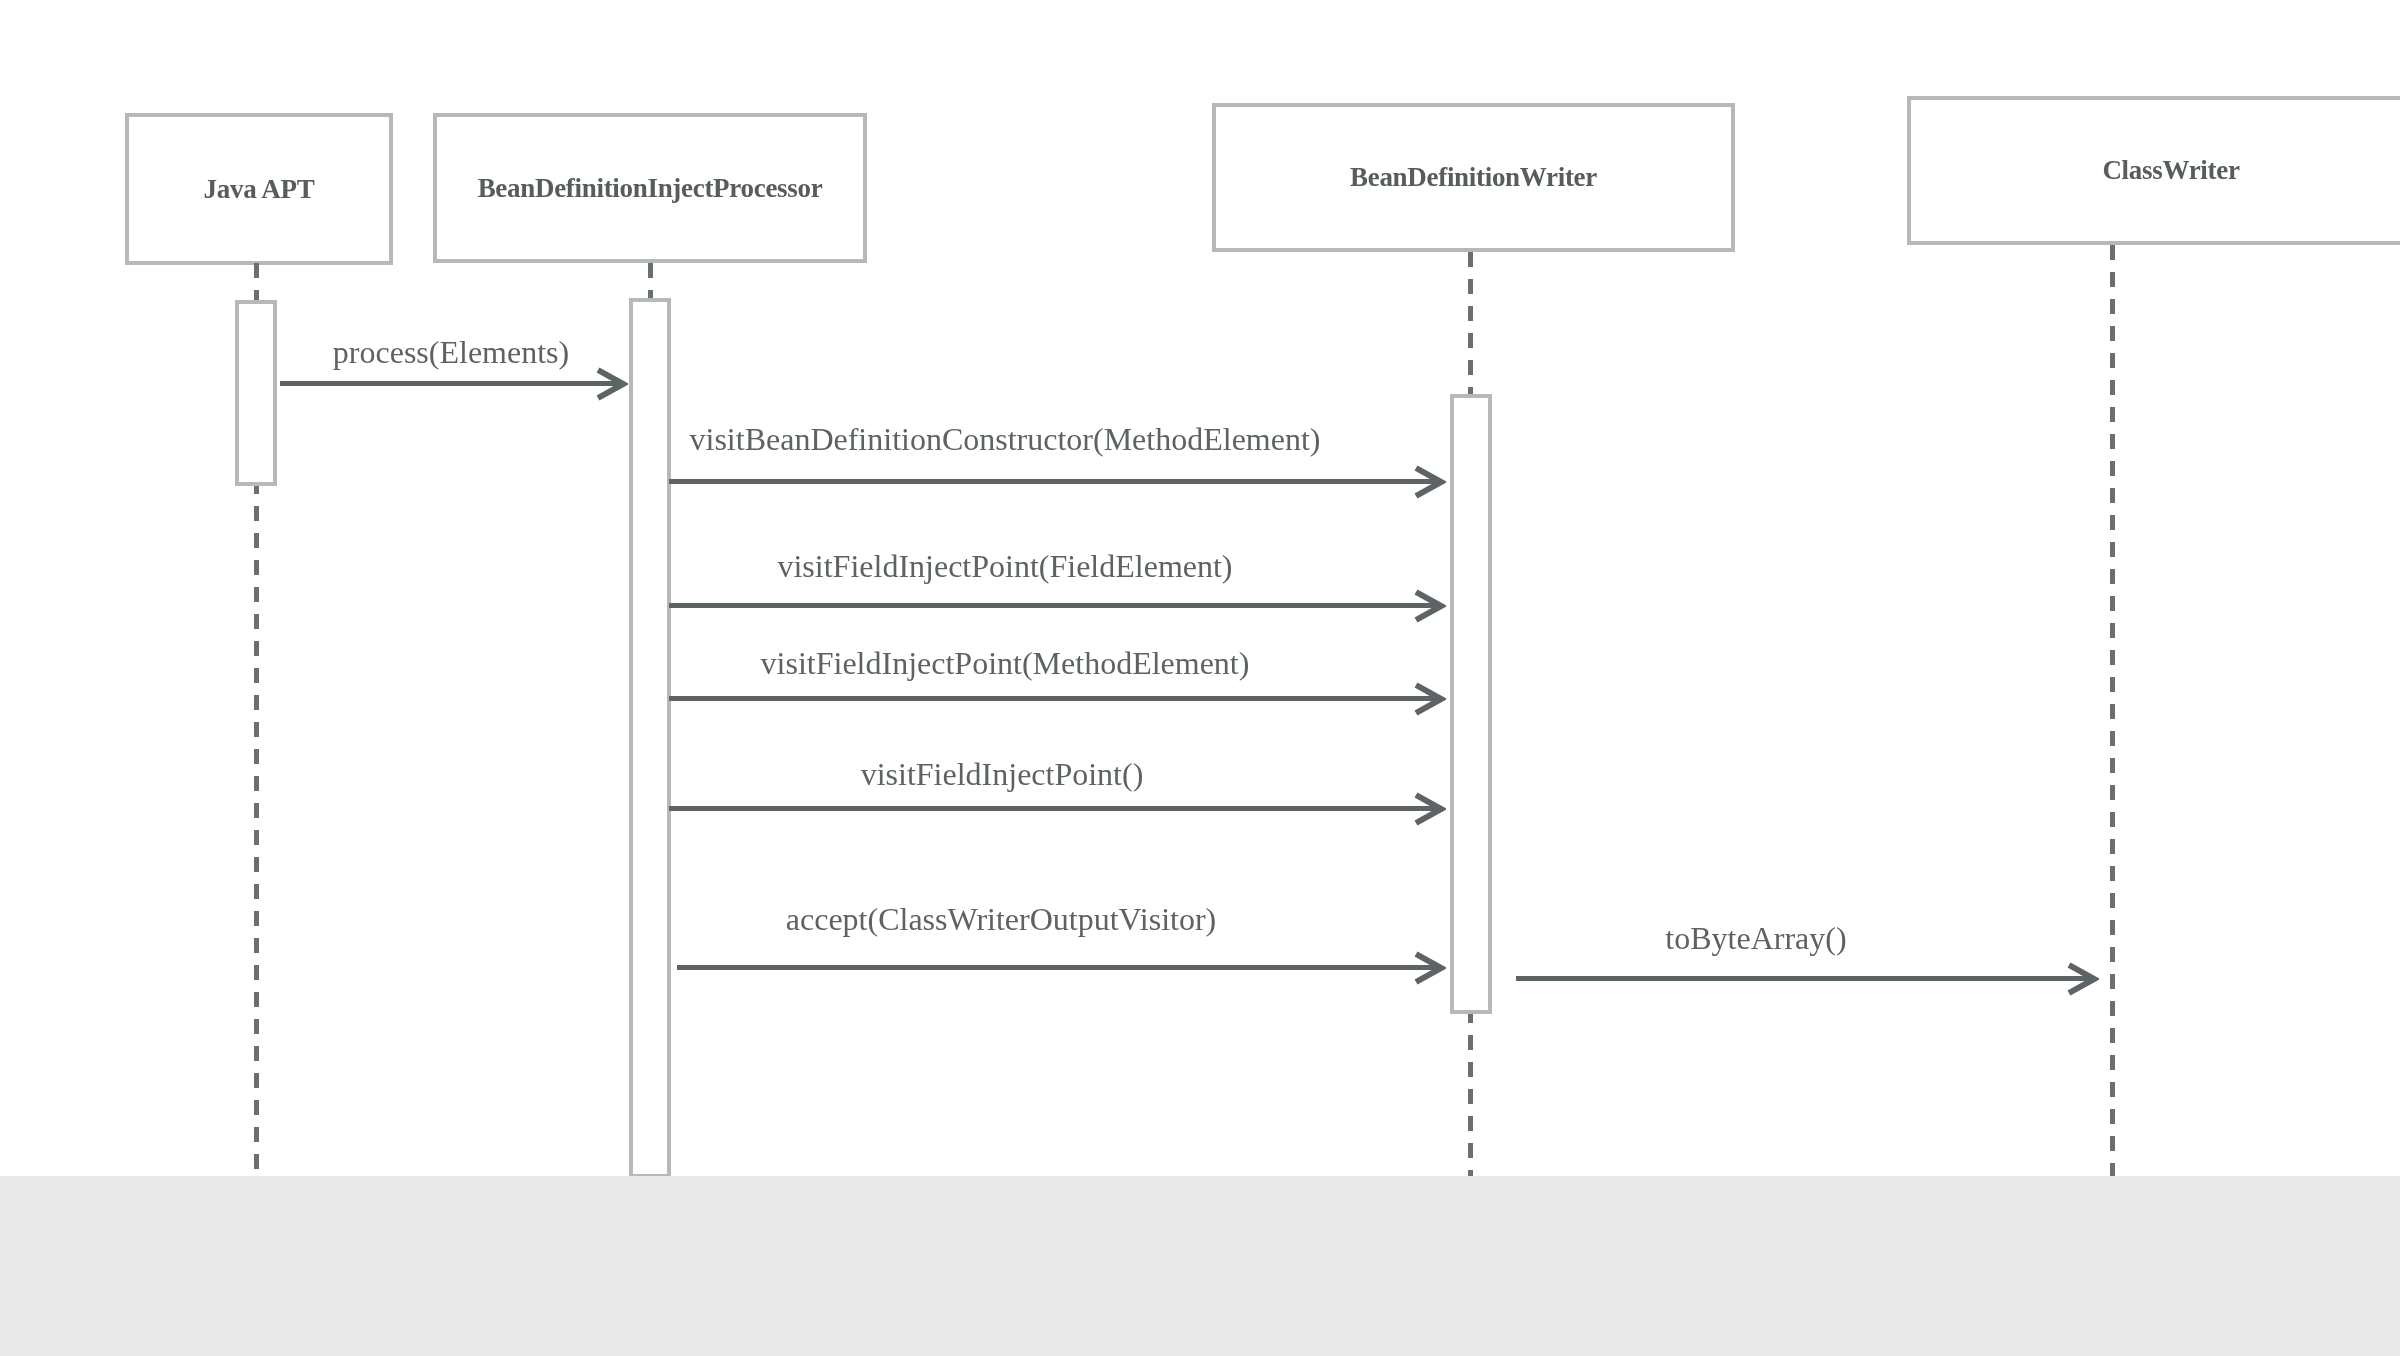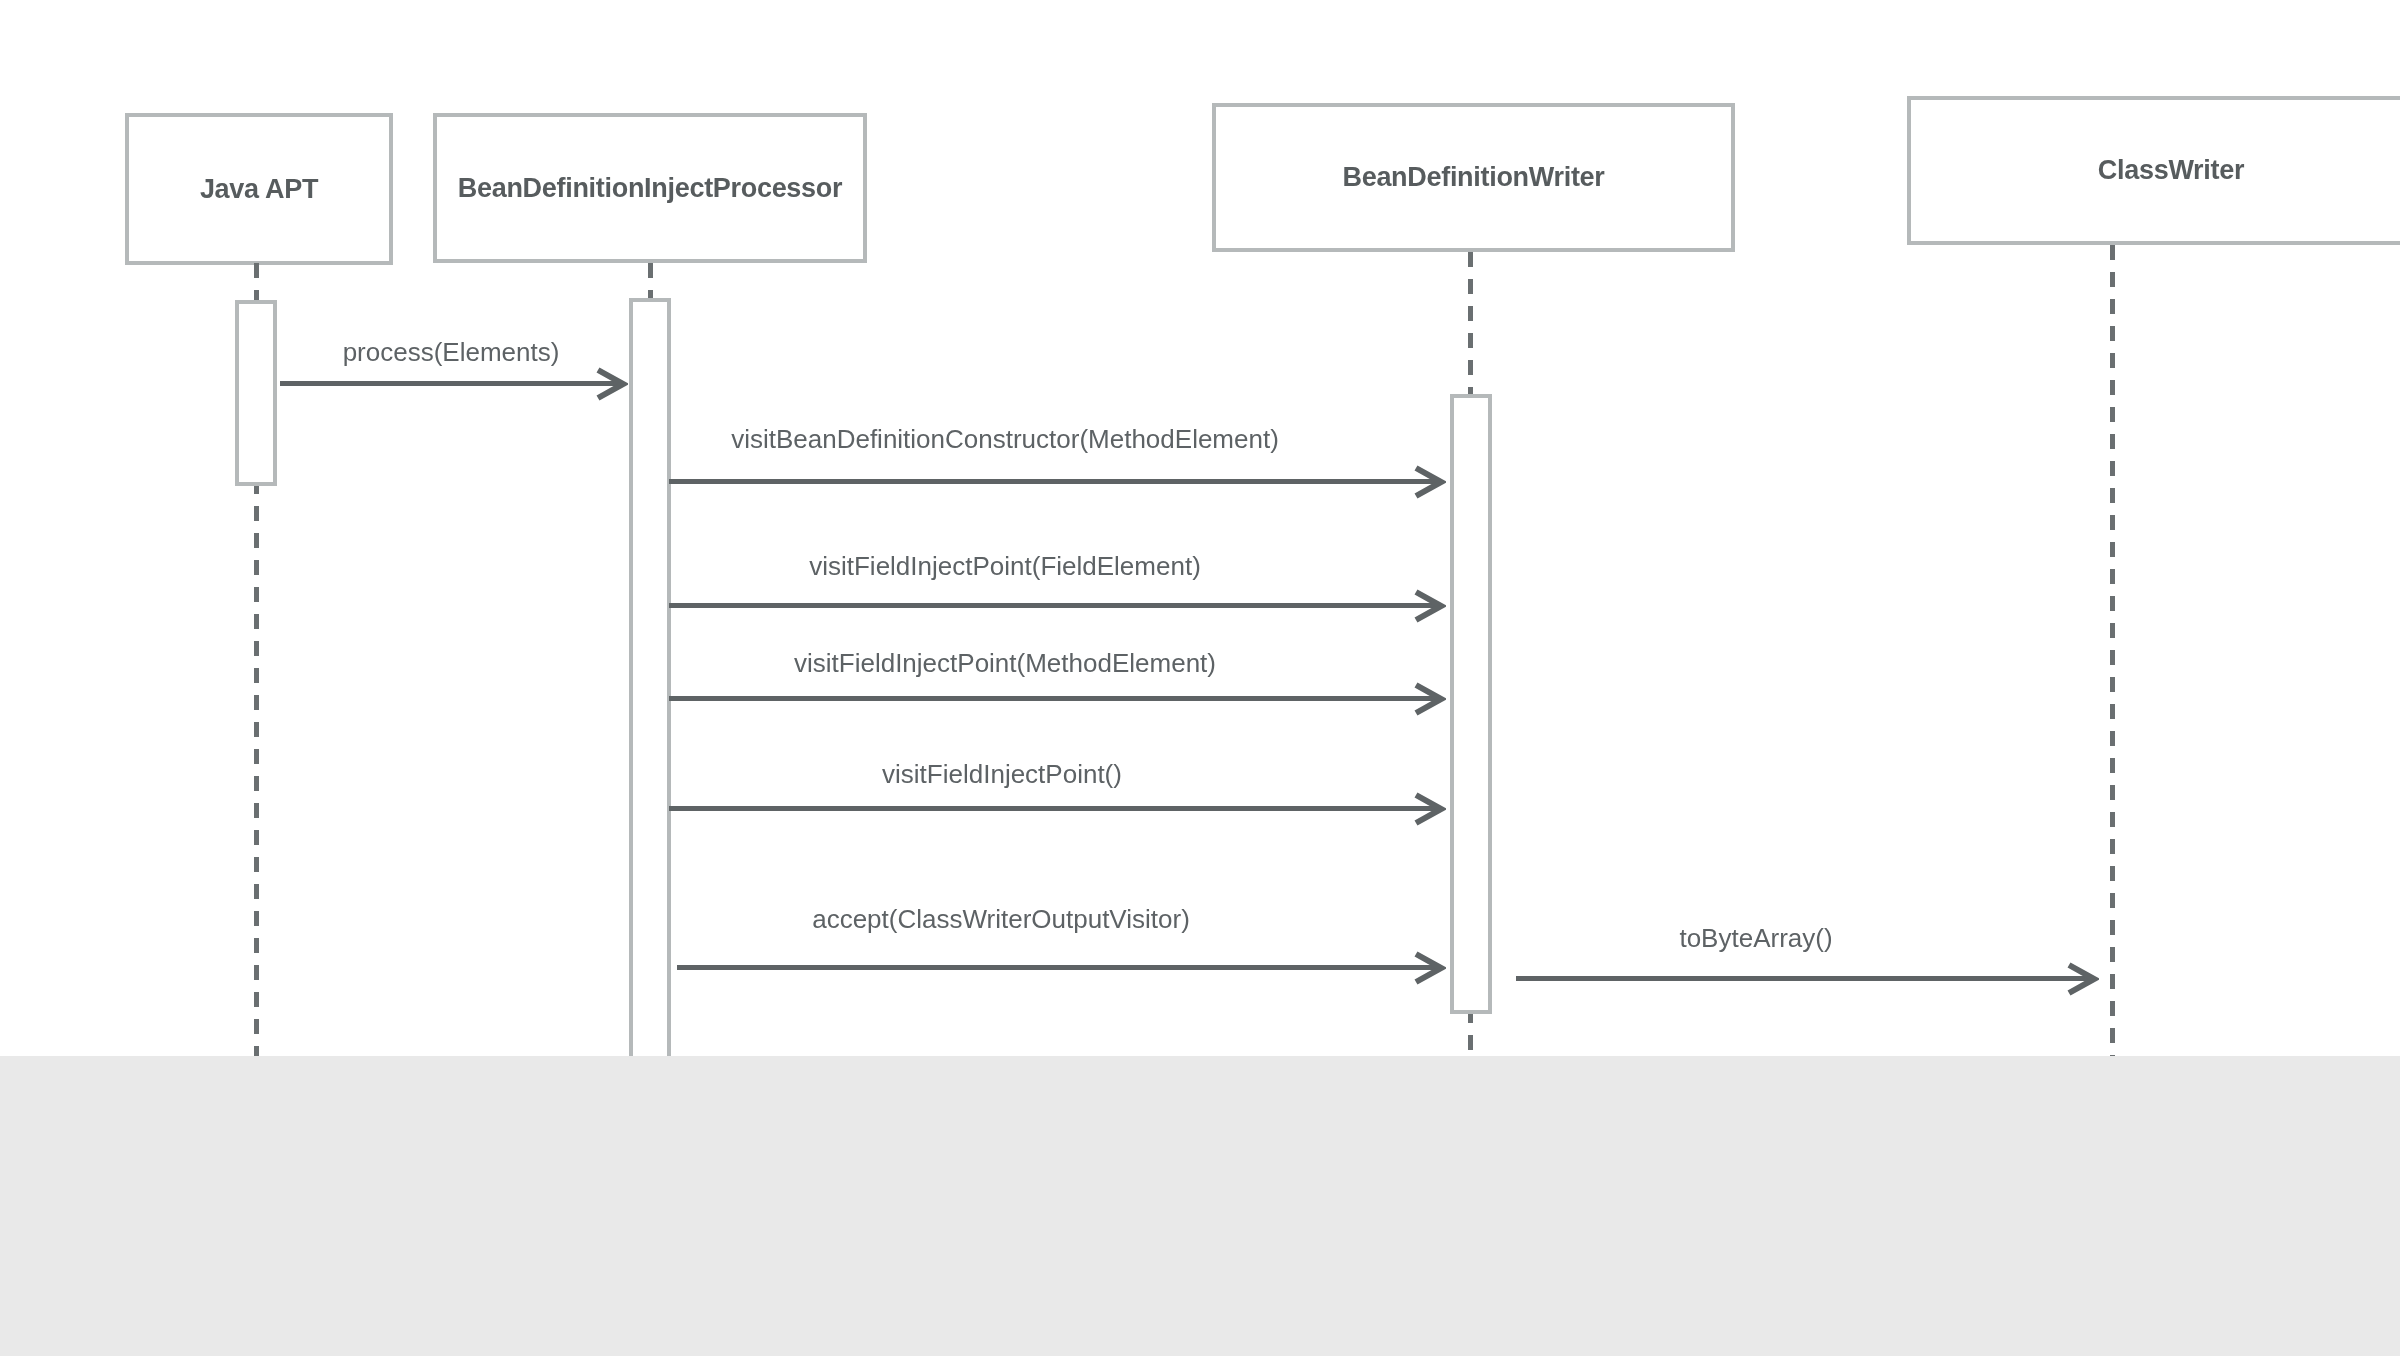--- a/index.html
+++ b/index.html
@@ -6,24 +6,24 @@
     --background:#ffffff;
     --box-border:#b5b9ba;
     --box-text:#575c5e;
     --message-text:#5d6265;
     --arrow:#5e6365;
     --lifeline:#6a6f71;
   }
   html,body{margin:0;padding:0;background:#e9e9e9;}
   #canvas{
     position:relative;
-    width:2400px;height:1056px;
+    width:2400px;height:1176px;
     background:var(--background);
     overflow:hidden;
-    font-family:Liberation Sans, sans-serif;
+    font-family:Liberation Serif, serif;
   }
   
   .pbox{
     position:absolute;
     box-sizing:border-box;
     border:4px solid var(--box-border);
     background:#ffffff;
     display:flex;align-items:center;justify-content:center;
     text-align:center;
     color:var(--box-text);
@@ -63,21 +63,21 @@
     fill:none;
     stroke:var(--arrow);
     stroke-width:6;
   }
   
   .mlabel{
     position:absolute;
     width:900px;
     height:32px;line-height:32px;
     text-align:center;
-    font-size:26px;
+    font-size:32px;
     color:var(--message-text);
     white-space:nowrap;
     z-index:4;
   }
 </style>
 </head>
 <body>
 
 <div id="canvas">
 

